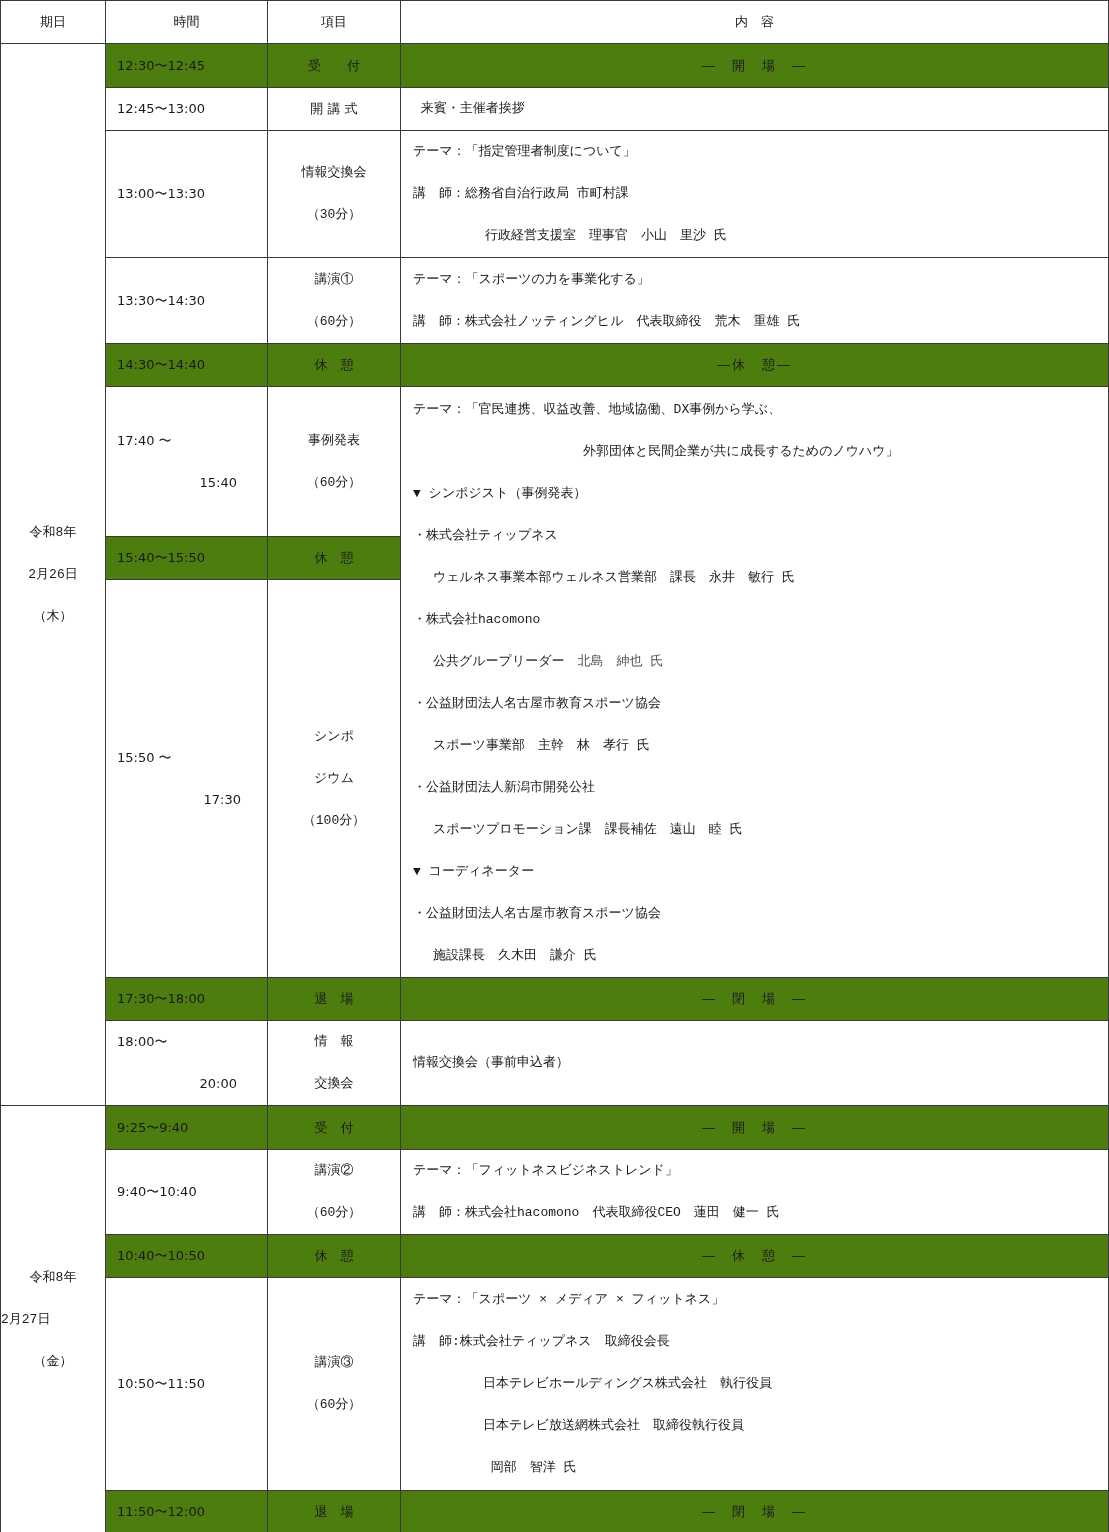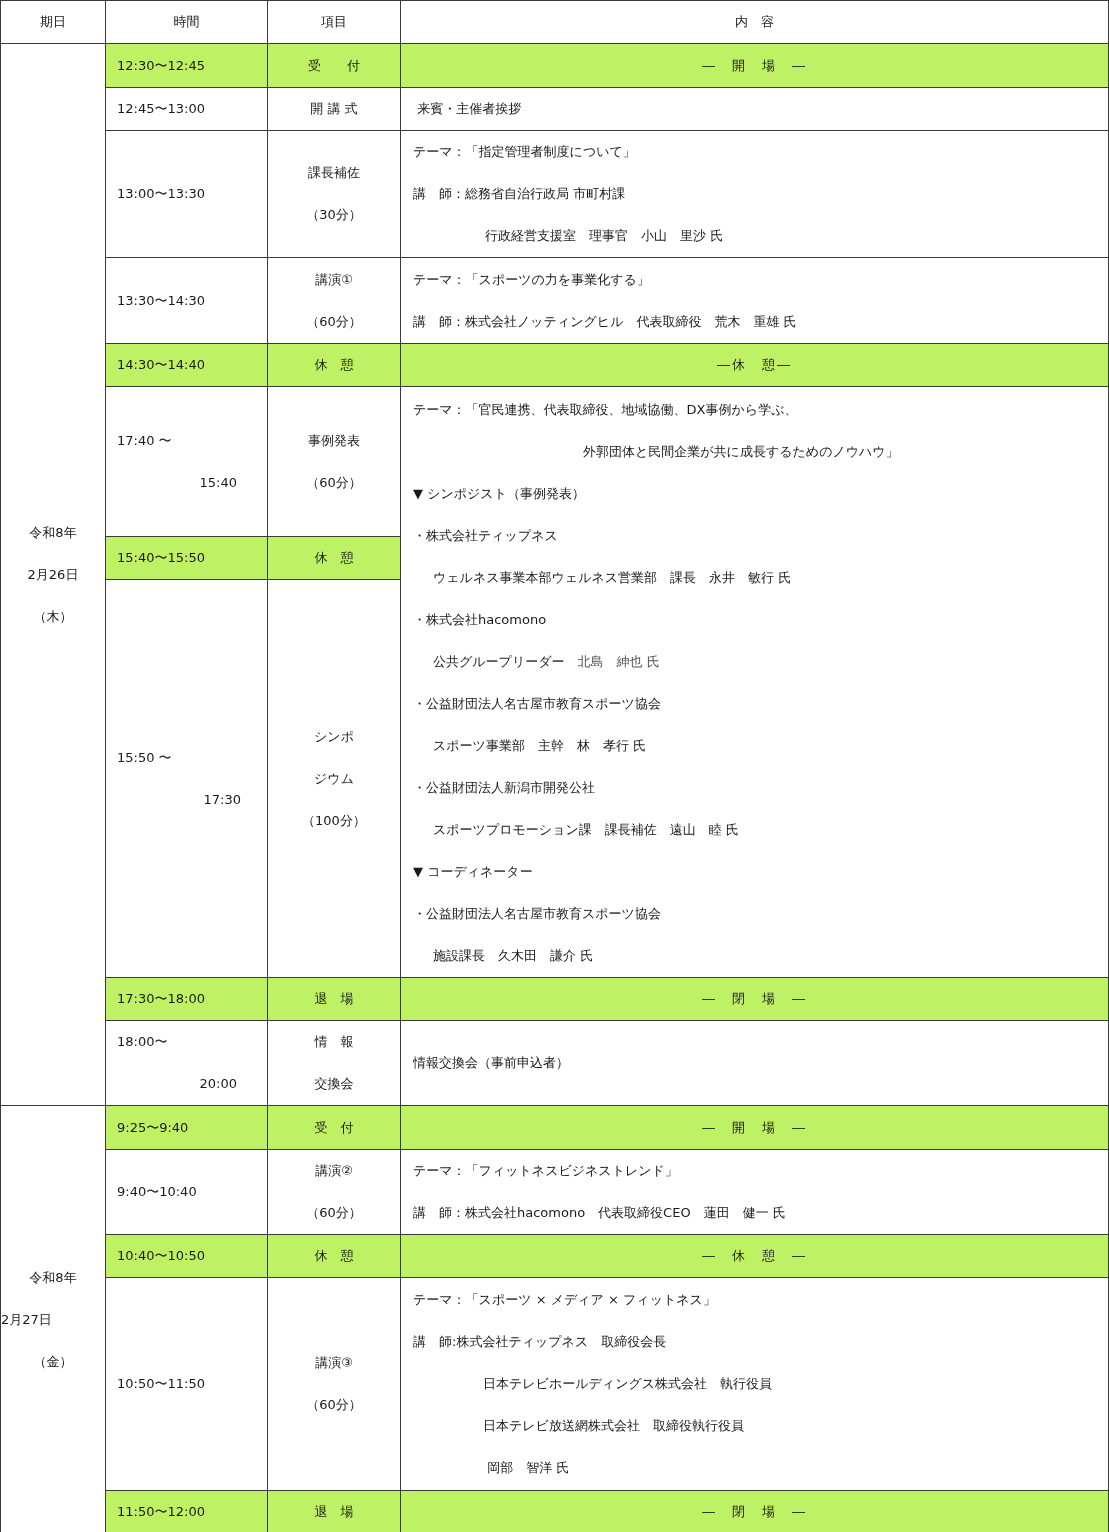--- a/index.html
+++ b/index.html
@@ -1,26 +1,26 @@
 <!DOCTYPE html>
 <html><head>
 <meta charset="utf-8">
 <style>
   html, body { margin:0; padding:0; background:#ffffff; }
   body { width:1109px; height:1532px; overflow:hidden; font-family:"DejaVu Sans","Liberation Sans",sans-serif; color:#1a1a1a; }
   table { border-collapse:collapse; table-layout:fixed; width:1108px; position:absolute; left:0; top:0; }
   td, th { border:1.5px solid #3a3a3a; padding:0; font-weight:normal; font-size:13px; vertical-align:middle; box-sizing:border-box;margin-left:36px; }
   th { height:43px; text-align:center; background:#fff; }
-  .gray { background:#bef264; }
+  .gray { background:#4d7c0f; }
   .c-date { text-align:center; line-height:42px; }
   .c-time { padding-left:11px; }
   .c-item { text-align:center; line-height:42px; }
   .c-content { padding-left:12px; }
   .centered { text-align:center; padding-left:0; letter-spacing:2px; }
-  .line { display:block; line-height:42px; white-space:pre; }
+  .line { display:block; line-height:42px; white-space:pre;font-family:Liberation Mono, monospace; }
   .time-end { display:block; text-align:right; padding-right:30px; line-height:42px; }
   .time-start { display:block; line-height:42px; }
   .indent1 { padding-left:20px; }
   .indent2 { padding-left:72px; }
   .indent3 { padding-left:170px; }
   .gray-text { color:#555; }
 </style>
 </head>
 <body>
 
@@ -54,21 +54,21 @@
     <tr style="height:43px">
       <td class="c-time">12:45〜13:00</td>
       <td class="c-item">開 講 式</td>
       <td class="c-content">
           <span class="line"> 来賓・主催者挨拶</span>
         </td>
     </tr>
     <tr style="height:127px">
       <td class="c-time">13:00〜13:30</td>
       <td class="c-item">
-        <span class="line">課長補佐</span>
+        <span class="line">情報交換会</span>
         <span class="line">（30分）</span>
       </td>
       <td class="c-content">
         <span class="line">テーマ：「指定管理者制度について」</span>
         <span class="line">講　師：総務省自治行政局 市町村課</span>
         <span class="line indent2">行政経営支援室　理事官　小山　里沙 氏</span>
       </td>
     </tr>
     <tr style="height:86px">
       <td class="c-time">13:30〜14:30</td>
@@ -89,21 +89,21 @@
     <tr style="height:150px">
       <td class="c-time">
         <span class="time-start">17:40 〜</span>
         <span class="time-end">15:40</span>
       </td>
       <td class="c-item">
         <span class="line">事例発表</span>
         <span class="line">（60分）</span>
       </td>
       <td rowspan="3" class="c-content" style="vertical-align:top; padding-top:2px">
-        <span class="line">テーマ：「官民連携、代表取締役、地域協働、DX事例から学ぶ、</span>
+        <span class="line">テーマ：「官民連携、収益改善、地域協働、DX事例から学ぶ、</span>
         <span class="line indent3">外郭団体と民間企業が共に成長するためのノウハウ」</span>
         <span class="line">▼ シンポジスト（事例発表）</span>
         <span class="line">・株式会社ティップネス</span>
         <span class="line indent1">ウェルネス事業本部ウェルネス営業部　課長　永井　敏行 氏</span>
         <span class="line">・株式会社hacomono</span>
         <span class="line indent1"><span>公共グループリーダー　</span><span class="gray-text">北島　紳也 氏</span></span>
         <span class="line">・公益財団法人名古屋市教育スポーツ協会</span>
         <span class="line indent1">スポーツ事業部　主幹　林　孝行 氏</span>
         <span class="line">・公益財団法人新潟市開発公社</span>
         <span class="line indent1">スポーツプロモーション課　課長補佐　遠山　睦 氏</span>

